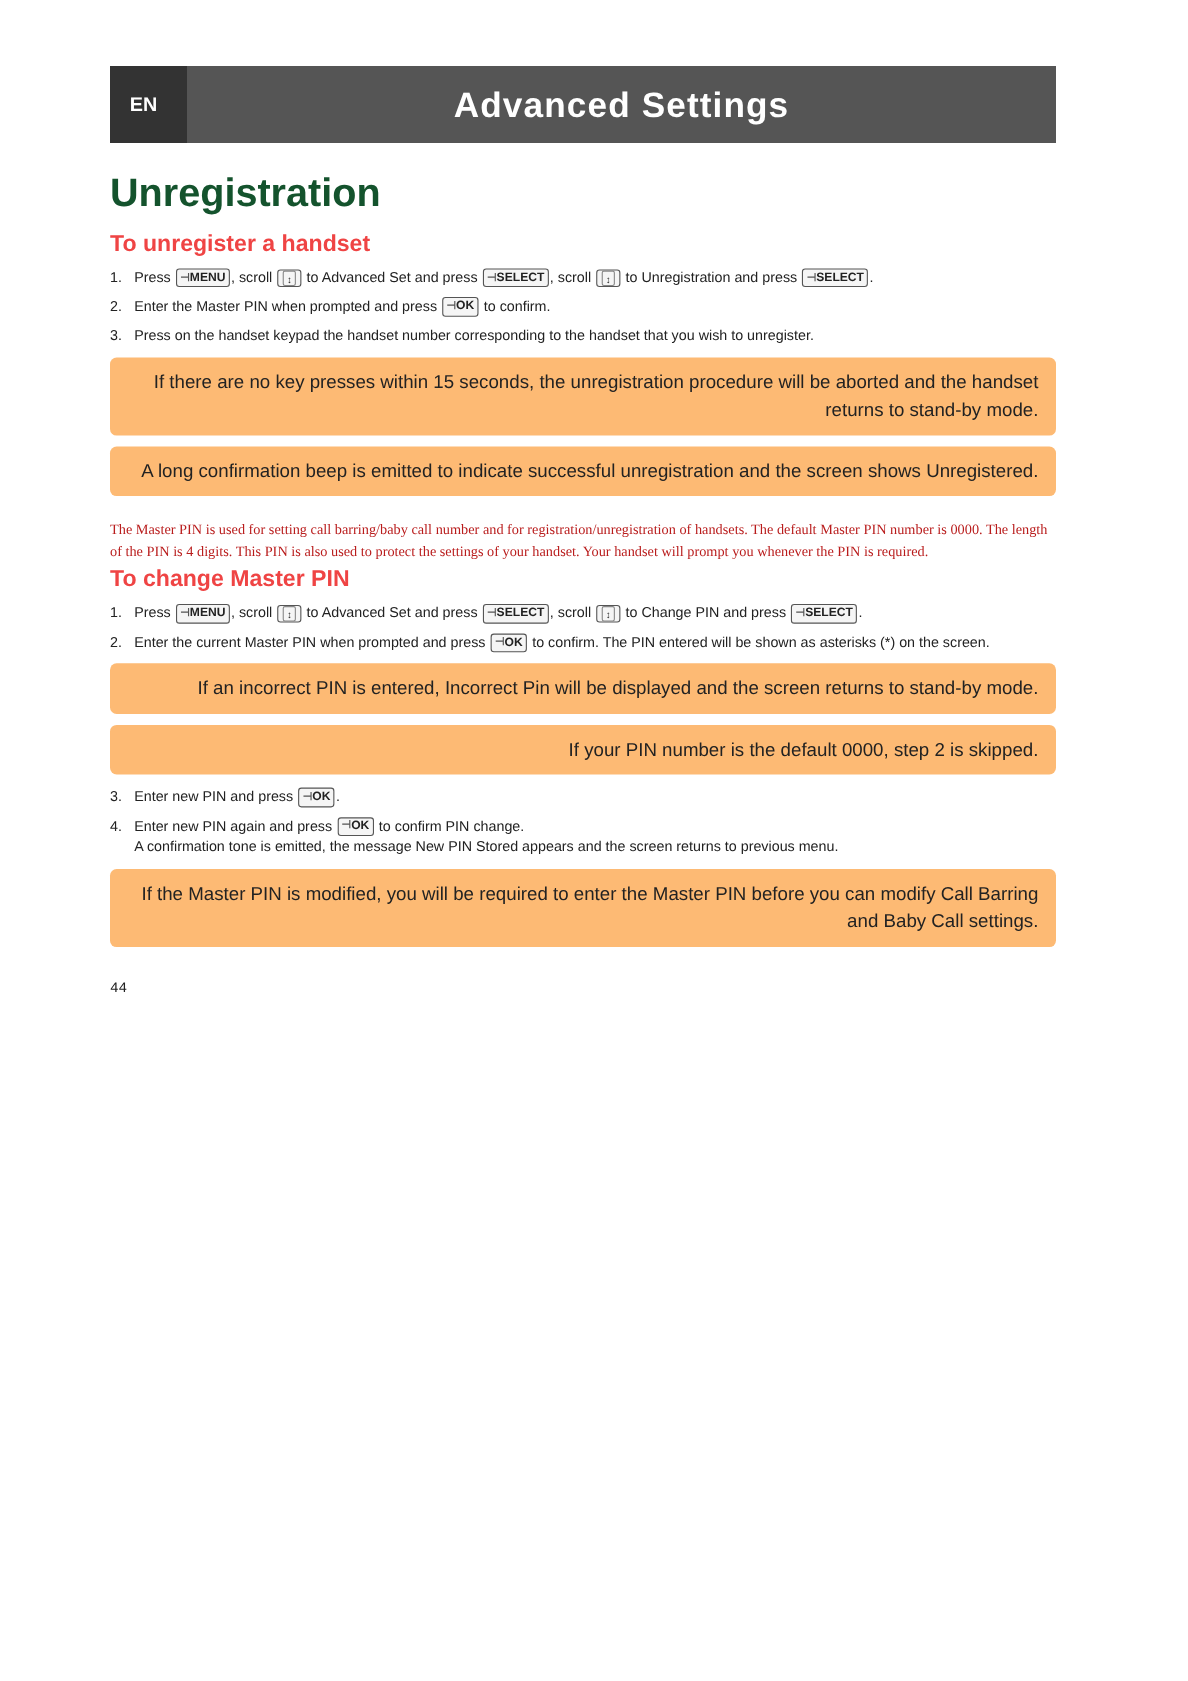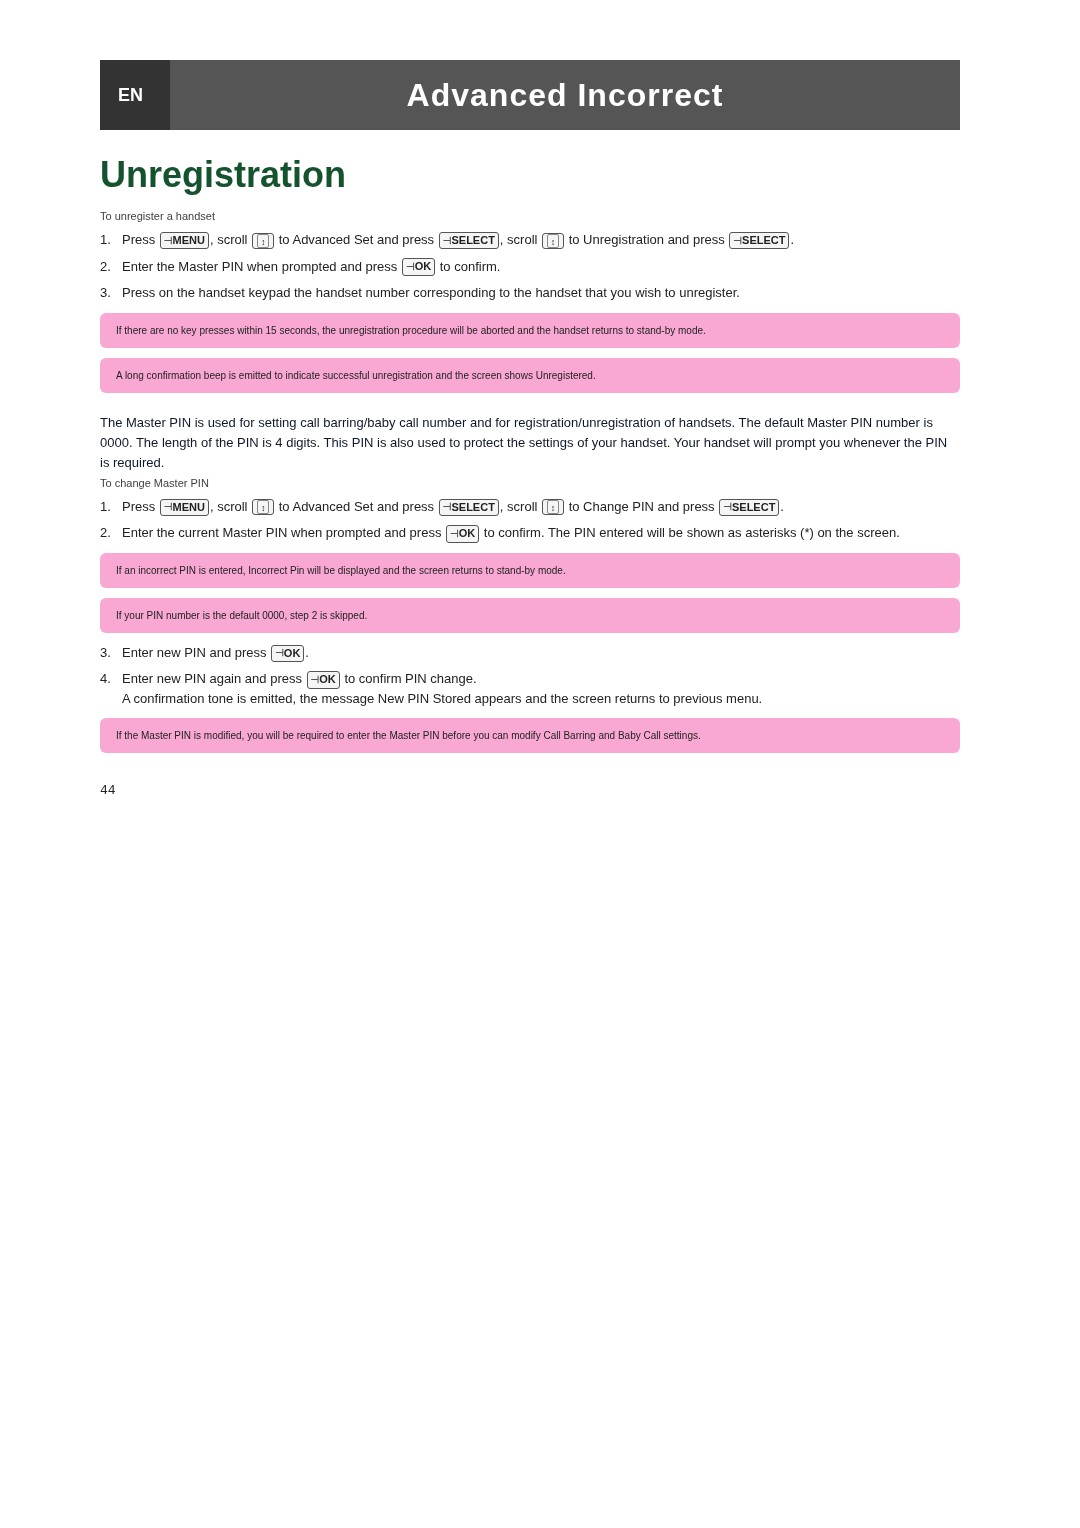--- a/index.html
+++ b/index.html
@@ -53,23 +53,23 @@
     
     .section-title {
       font-size: 36px;
       font-weight: bold;
       color: #14532d;
       margin-bottom: 14px;
       margin-top: 4px;
     }
 
     .subsection-title {
-      font-size: 11px;
-      font-weight: normal;
-      color: #404040;
+      font-size: 21px;
+      font-weight: bold;
+      color: #ef4444;
       margin-bottom: 8px;
       margin-top: 4px;
     }
 
     
     .step-list {
       list-style: none;
       padding: 0;
       margin: 0 0 10px 0;
     }
@@ -116,53 +116,55 @@
       border: 1px solid #888;
       border-radius: 2px;
       font-size: 9px;
       text-align: center;
       line-height: 14px;
       margin: 0 1px;
     }
 
     
     .info-box {
-      background: #f9a8d4;
+      background: #fdba74;
       border-radius: 6px;
       padding: 10px 16px;
       margin: 10px 0 10px 0;
-      font-size: 10px;
+      font-size: 17px;
       line-height: 1.5;
       color: #222;
+      text-align: right;
     }
 
     .body-text {
       font-size: 13px;
       line-height: 1.55;
-      color: #0f172a;
+      color: #b91c1c;
+      font-family: Liberation Serif, serif;
     }
 
     .page-number {
       font-size: 13px;
       color: #222;
       margin-top: 30px;
       font-family: Liberation Mono, monospace;
     }
 
     
     .section-gap { margin-top: 20px; }
   </style>
 </head>
 <body>
 
 <div class="page">
 
   <div class="header-bar">
     <div class="header-en">EN</div>
-    <div class="header-title">Advanced Incorrect</div>
+    <div class="header-title">Advanced Settings</div>
   </div>
 
   <div class="section-gap">
     <div class="section-title">Unregistration</div>
 
     <div class="subsection-title">To unregister a handset</div>
 
     <ol class="step-list">
       <li>
         <span class="step-num">1.</span>

